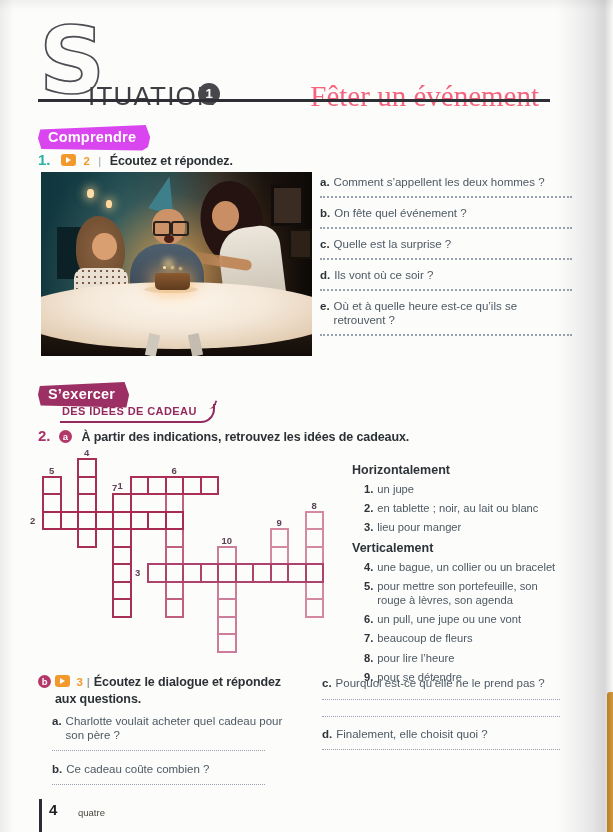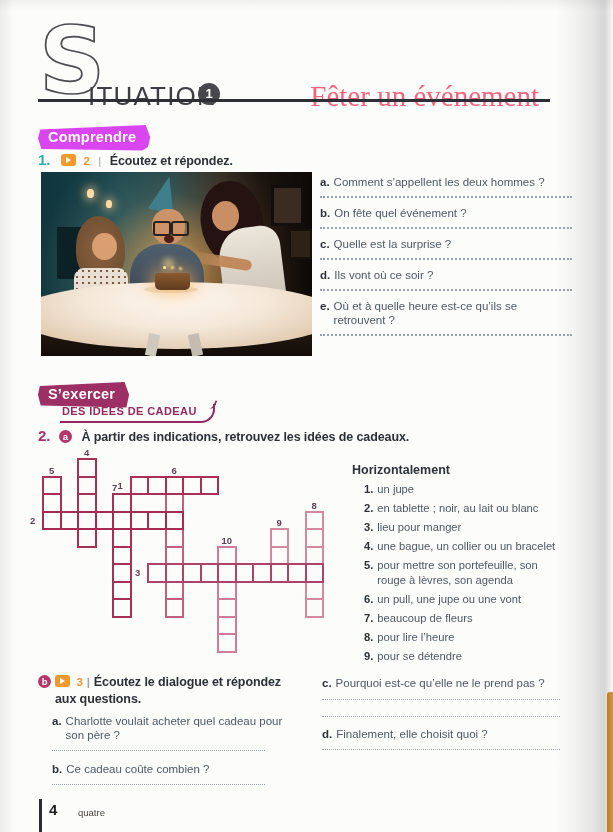--- a/index.html
+++ b/index.html
@@ -299,20 +299,21 @@
         <span>un jupe</span>
       </div>
     <div class="clue">
         <b>2.</b>
         <span>en tablette ; noir, au lait ou blanc</span>
       </div>
     <div class="clue">
         <b>3.</b>
         <span>lieu pour manger</span>
       </div>
+    <div class="ctitle">Verticalement</div>
     <div class="clue">
         <b>4.</b>
         <span>une bague, un collier ou un bracelet</span>
       </div>
     <div class="clue">
         <b>5.</b>
         <span>pour mettre son portefeuille, son rouge à lèvres, son agenda</span>
       </div>
     <div class="clue">
         <b>6.</b>

